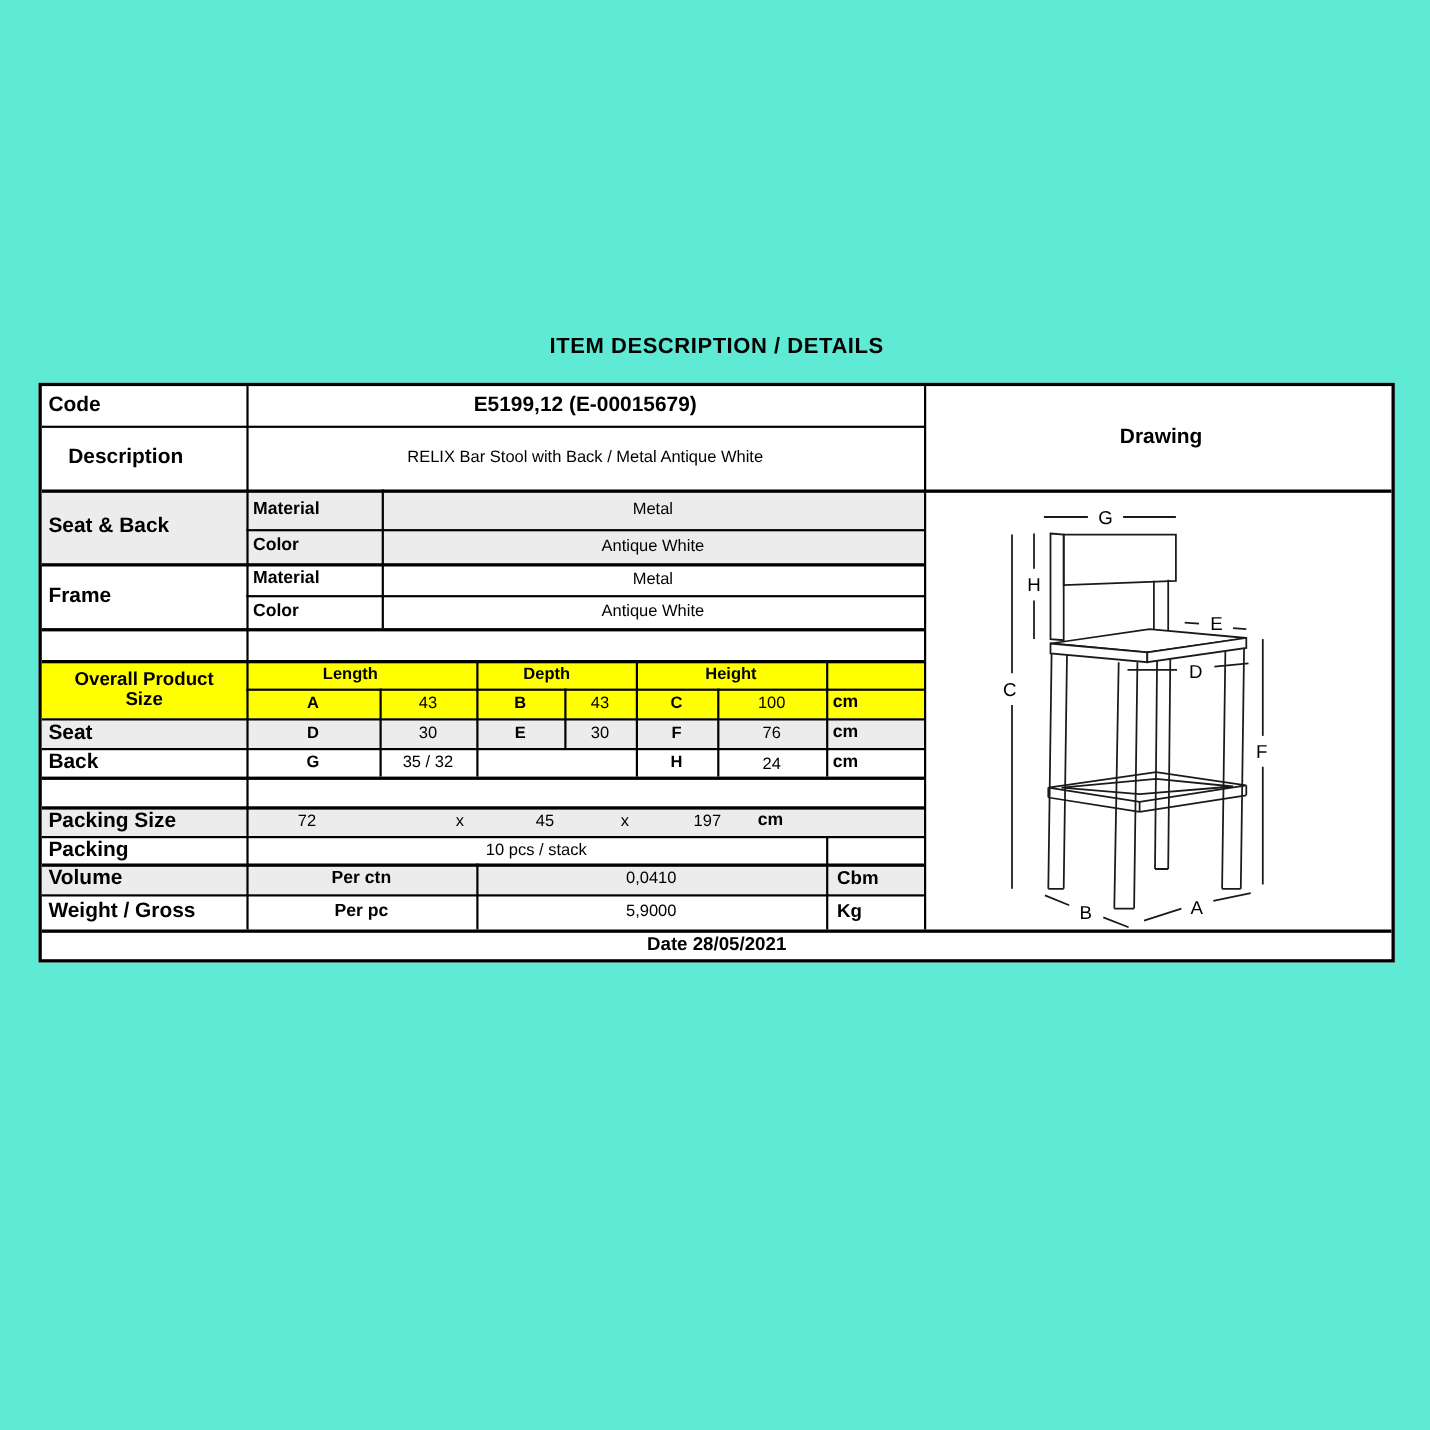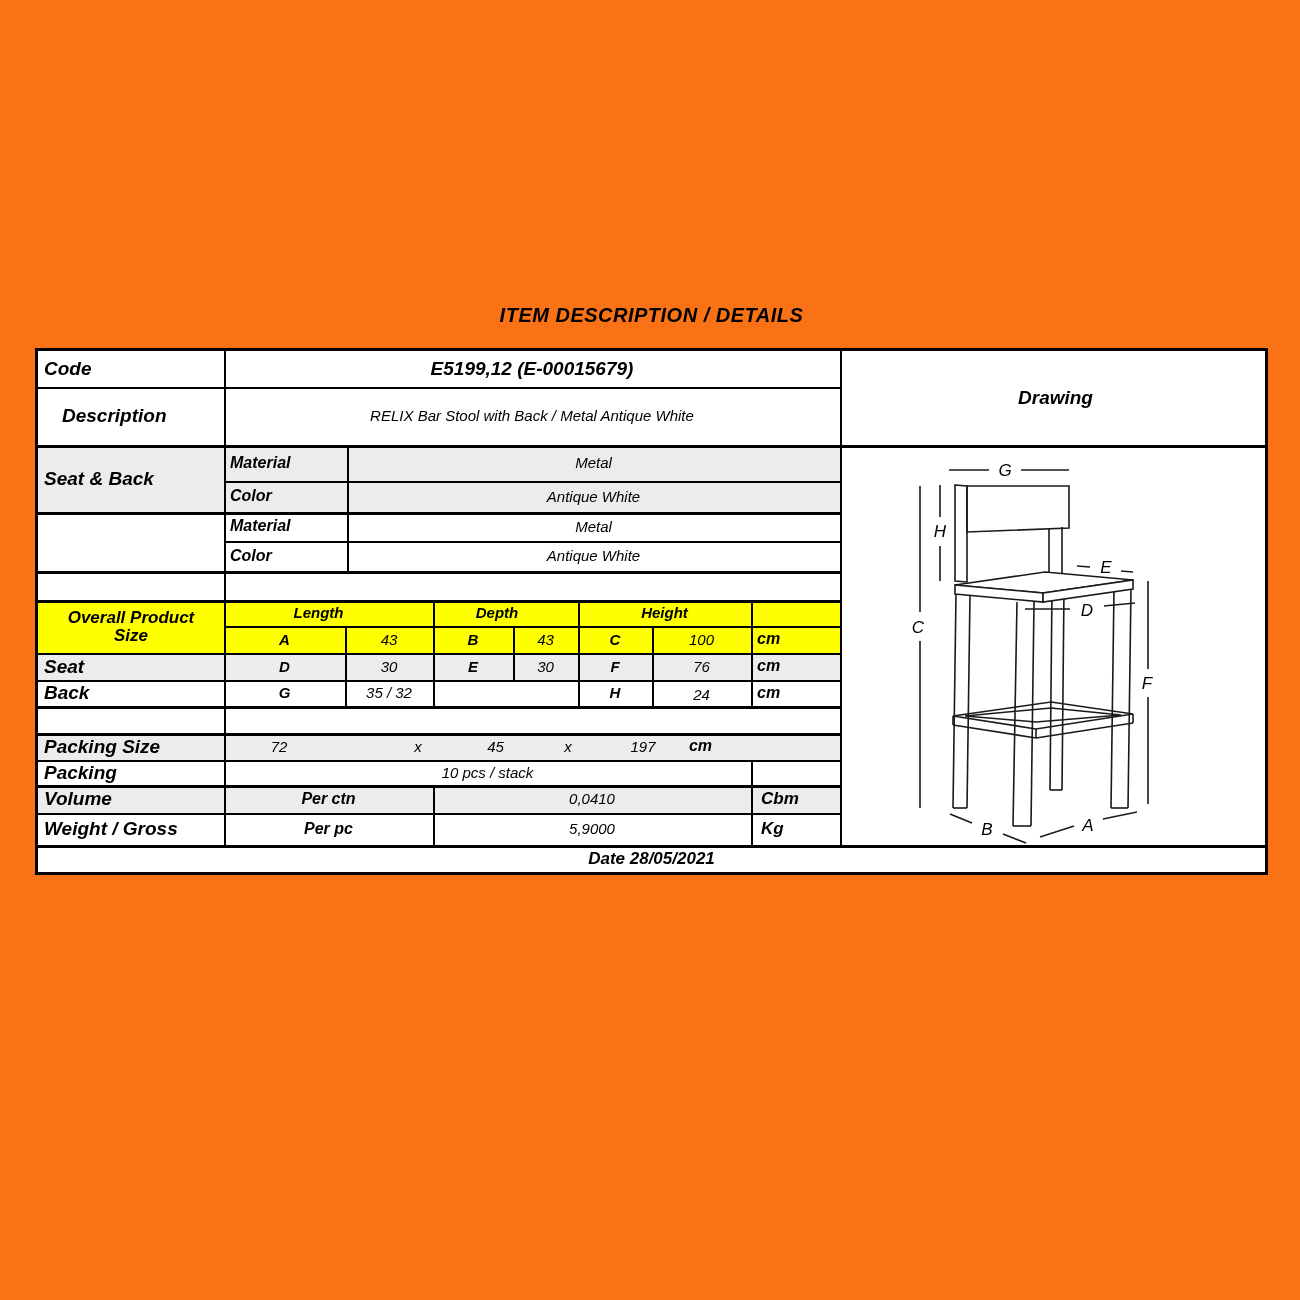--- a/index.html
+++ b/index.html
@@ -1,17 +1,17 @@
 <!DOCTYPE html>
 <html><head>
 <meta charset="utf-8">
 <style>
   html,body{margin:0;padding:0;background:#fff;}
-  .page{position:relative;width:1300px;height:1300px;background:#f97316;
-        font-family:"Liberation Sans",sans-serif;color:#000;overflow:hidden;font-style:italic;}
+  .page{position:relative;width:1300px;height:1300px;background:#5eead4;
+        font-family:"Liberation Sans",sans-serif;color:#000;overflow:hidden;}
   .title{position:absolute;left:35px;top:304px;width:1233px;text-align:center;
          font-size:20px;font-weight:bold;letter-spacing:.5px;}
   .tbl{position:absolute;left:35px;top:348px;width:1233px;height:527px;
        border:3px solid #000;box-sizing:border-box;background:#fff;}
   .band{position:absolute;}
   .band.yellow{background:#FFFF00;}
   .band.gray{background:#ECECEC;}
   .gl{position:absolute;background:#000;}
   .c{position:absolute;display:flex;align-items:center;box-sizing:border-box;line-height:1.05;}
   .ctr{justify-content:center;text-align:center;}
@@ -71,20 +71,21 @@
 
     <div class="c lft b f19" style="left:0;top:36px;width:186px;height:58px;padding-left:24px;">Description</div>
     <div class="c ctr f18" style="left:186px;top:36px;width:616px;height:58px;">RELIX Bar Stool with Back / Metal Antique White</div>
 
     <div class="c lft b f19" style="left:0;top:94px;width:186px;height:67px;">Seat &amp; Back</div>
     <div class="c lft b f16" style="left:186px;top:94px;width:123px;height:36px;">Material</div>
     <div class="c ctr f18" style="left:309px;top:94px;width:493px;height:36px;">Metal</div>
     <div class="c lft b f16" style="left:186px;top:130px;width:123px;height:31px;">Color</div>
     <div class="c ctr f18" style="left:309px;top:130px;width:493px;height:31px;">Antique White</div>
 
+    <div class="c lft b f19" style="left:0;top:161px;width:186px;height:59px;">Frame</div>
     <div class="c lft b f16" style="left:186px;top:161px;width:123px;height:29px;">Material</div>
     <div class="c ctr f18" style="left:309px;top:161px;width:493px;height:29px;">Metal</div>
     <div class="c lft b f16" style="left:186px;top:190px;width:123px;height:30px;">Color</div>
     <div class="c ctr f18" style="left:309px;top:190px;width:493px;height:30px;">Antique White</div>
 
     <div class="c ctr twoline b f17" style="left:0;top:249px;width:186px;height:53px;border-radius:18px;">
       <div>Overall Product</div>
       <div>Size</div>
     </div>
     <div class="c ctr b f18" style="left:186px;top:249px;width:189px;height:26px;">Length</div>

